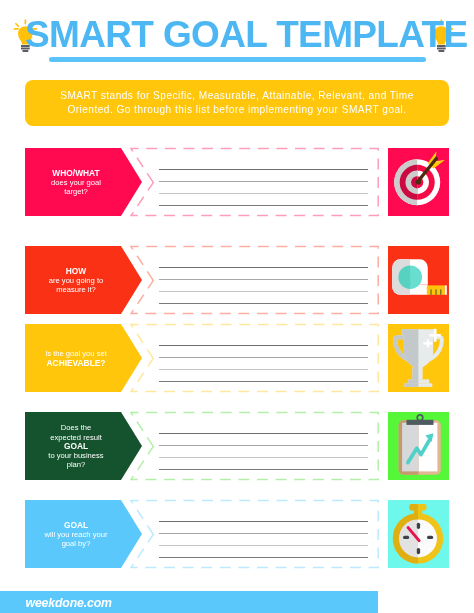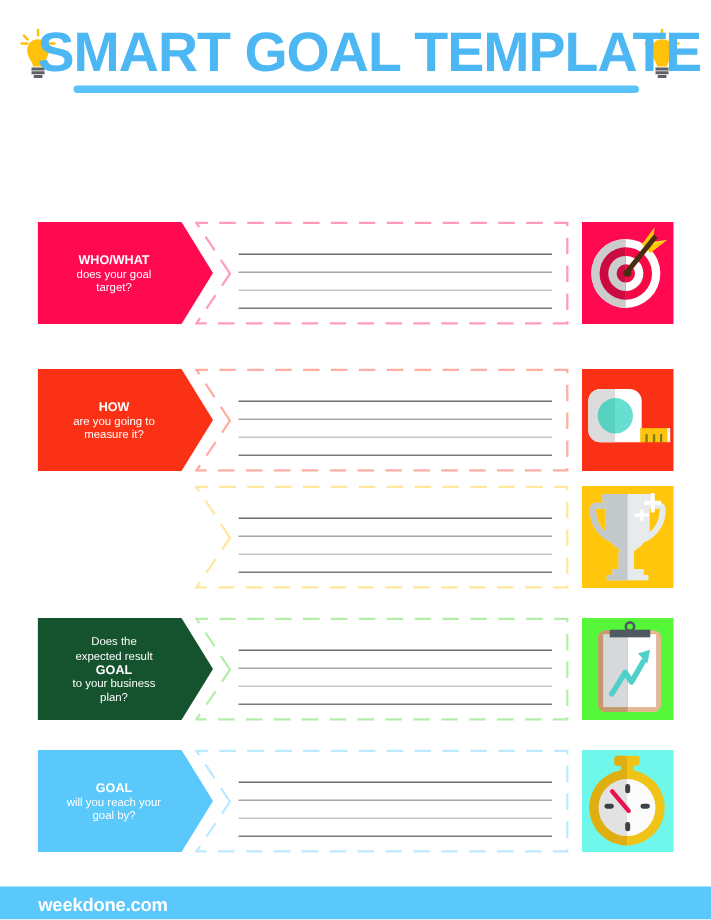--- a/index.html
+++ b/index.html
@@ -31,21 +31,21 @@
   .chev-txt{width:92px;margin-left:5px;margin-top:1px;text-align:center;color:#fff;font-size:7.6px;
             line-height:9.3px;box-sizing:border-box;}
   .chev-txt b{font-weight:bold;font-size:8.4px;}
   .dashsvg{position:absolute;left:105px;top:-2px;}
   .lines{position:absolute;left:134px;top:0;width:209px;height:68px;}
   .lines span{position:absolute;left:0;width:209px;height:1.1px;display:block;}
   .iconbox{position:absolute;left:363px;top:0;width:61px;height:68px;}
   .iconbox svg{position:absolute;left:0;top:0;display:block;}
 
   
-  .footer{position:absolute;left:0;top:590.5px;width:474px;height:22.5px;background:#5bc8fc;}
+  .footer{position:absolute;left:0;top:590.5px;width:378px;height:22.5px;background:#5bc8fc;font-style:italic;}
   .footer-text{position:absolute;left:25.5px;top:1px;height:22.5px;line-height:22.5px;
                color:#fff;font-size:12.3px;font-weight:bold;letter-spacing:-0.15px;}
 </style>
 </head>
 <body>
 
 <div class="page">
 
   <div>
     <span class="bulb bulb-left">
@@ -79,20 +79,26 @@
           <rect x="12" y="33" width="8.7" height="2"></rect>
           <rect x="12" y="35.5" width="8.7" height="2"></rect>
           <rect x="13.5" y="38" width="5.8" height="2.4"></rect>
         </g>
       </svg>
     </span>
     <div class="title">SMART GOAL TEMPLATE</div>
     <div class="title-bar"></div>
   </div>
 
+  <div class="banner">
+    <div class="banner-text">
+      <div>SMART stands for Specific, Measurable, Attainable, Relevant, and Time</div>
+      <div>Oriented. Go through this list before implementing your SMART goal.</div>
+    </div>
+  </div>
 
   <div id="rows">
       <div class="row" style="top: 148px;">
         <div class="chev" style="background:#ff0a51;clip-path:polygon(0 0, 96px 0, 117px 50%, 96px 100%, 0 100%)">
           <div class="chev-txt"><b>WHO/WHAT</b><br>does your goal<br>target?</div>
         </div>
         <svg class="dashsvg" width="252" height="74">
     <path d="M23.3 36.5 L1 2.6 L248.2 2.6 L248.2 69.6 L1 69.6 Z" fill="none" stroke="#ff0a51" stroke-width="1.5" stroke-dasharray="11 7.6" stroke-dashoffset="0" opacity="0.4"></path>
   </svg>
         <div class="lines">
@@ -162,20 +168,23 @@
    </g>
    <circle cx="22.2" cy="31.2" r="11.8" fill="#68ded0"></circle>
    <g clip-path="url(#mt-l)">
      <path d="M4.2 21.3a8 8 0 0 1 8-8h10v35.5H12.2a8 8 0 0 1-8-8z" fill="#dcdcdc"></path>
      <circle cx="22.2" cy="31.2" r="11.8" fill="#57d2c1"></circle>
    </g>
   </svg>
         </div>
       </div>
       <div class="row" style="top: 324px;">
+        <div class="chev" style="background:#ffc60b;clip-path:polygon(0 0, 96px 0, 117px 50%, 96px 100%, 0 100%)">
+          <div class="chev-txt">Is the goal you set<br><b>ACHIEVABLE?</b></div>
+        </div>
         <svg class="dashsvg" width="252" height="74">
     <path d="M23.3 36.5 L1 2.6 L248.2 2.6 L248.2 69.6 L1 69.6 Z" fill="none" stroke="#ffc60b" stroke-width="1.5" stroke-dasharray="11 7.6" stroke-dashoffset="0" opacity="0.4"></path>
   </svg>
         <div class="lines">
           <span style="top:21.2px;background:#6f6f6f"></span>
           <span style="top:32.8px;background:#a6a6a6"></span>
           <span style="top:45px;background:#c4c4c4"></span>
           <span style="top:57.2px;background:#7a7a7a"></span>
         </div>
         <div class="iconbox" style="background:#ffc60b">

